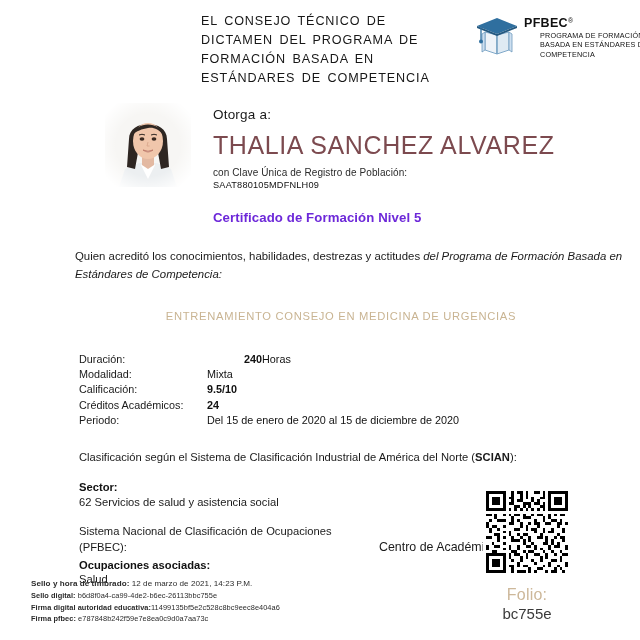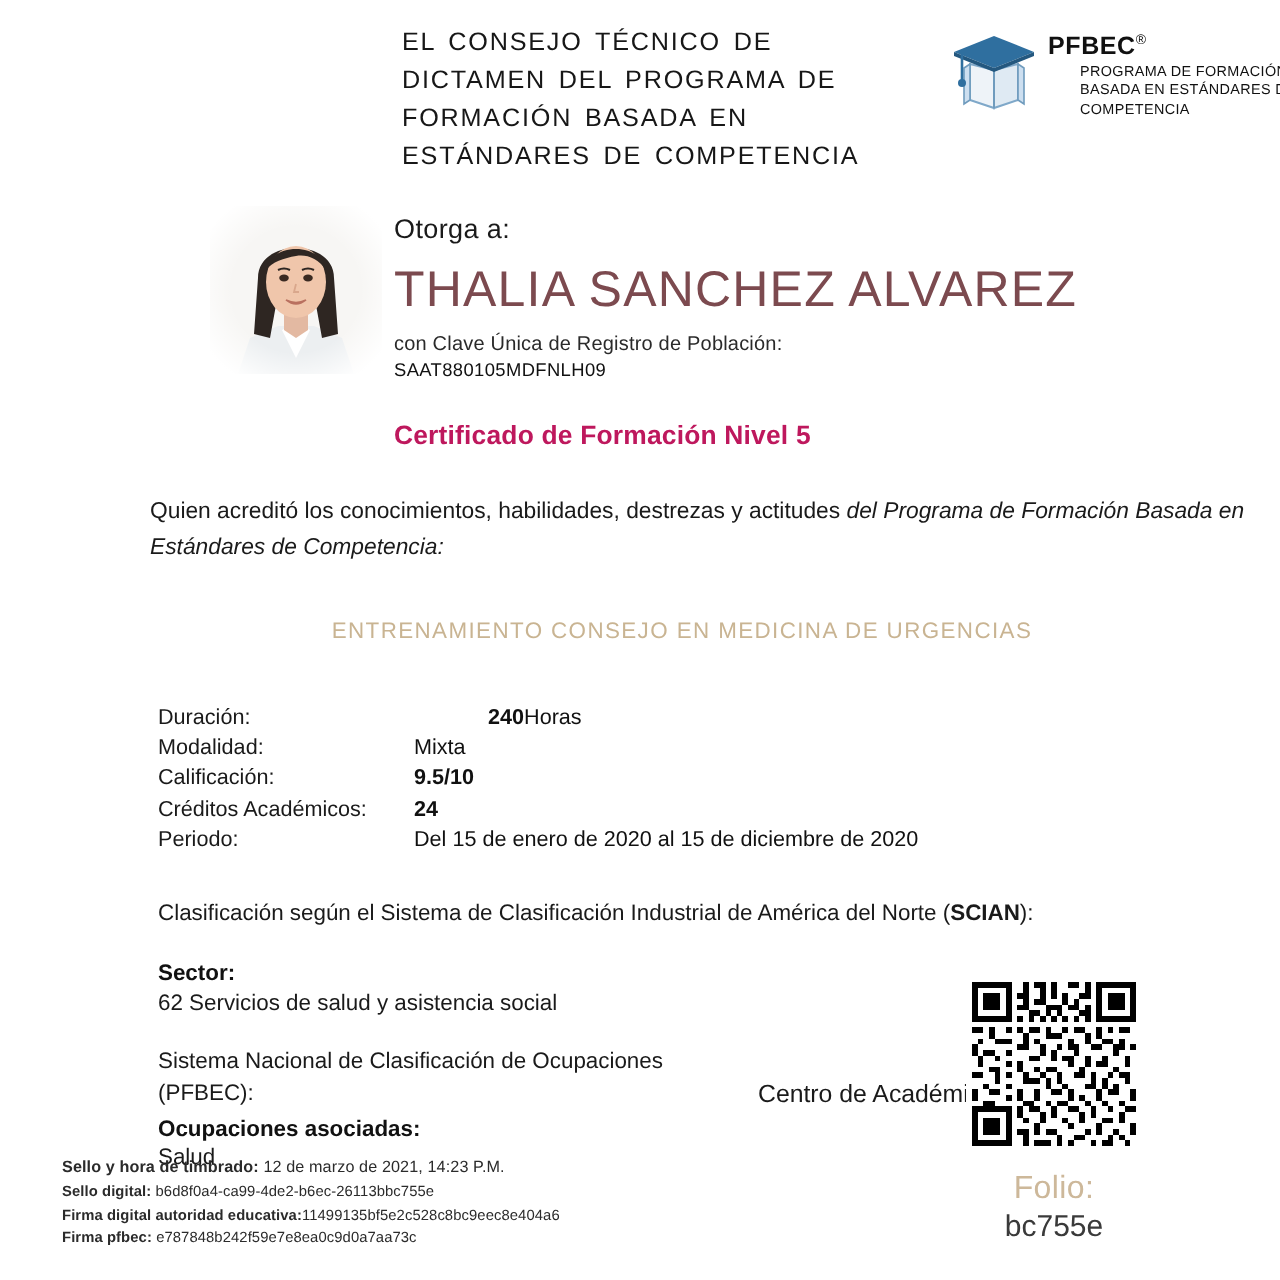--- a/index.html
+++ b/index.html
@@ -86,21 +86,21 @@
   .photo {
     width: 86px;
     height: 84px;
     margin-left: 56px;
     flex: 0 0 86px;
     position: relative;
     overflow: hidden;
   }
   .photo svg { display:block; }
   .recipient-info {
-    margin-left: 6px;
+    margin-left: 22px;
     padding-top: 4px;
   }
   .otorga {
     font-size: 13.5px;
     color: #1a1a1a;
     letter-spacing: 0.2px;
   }
   .name {
     font-size: 25px;
     color: #7c4a4f;
@@ -117,21 +117,21 @@
   .curp-value {
     font-size: 9.2px;
     font-weight: normal;
     color: #111;
     margin-top: 2px;
     letter-spacing: 0.2px;
   }
   .cert-level {
     font-size: 13.2px;
     font-weight: bold;
-    color: #be185d;
+    color: #6d28d9;
     margin-top: 20px;
     letter-spacing: 0.1px;
   }
 
   
   .accredit {
     margin: 22px 30px 0 34px;
     font-size: 11.4px;
     line-height: 1.62;
     color: #1a1a1a;

